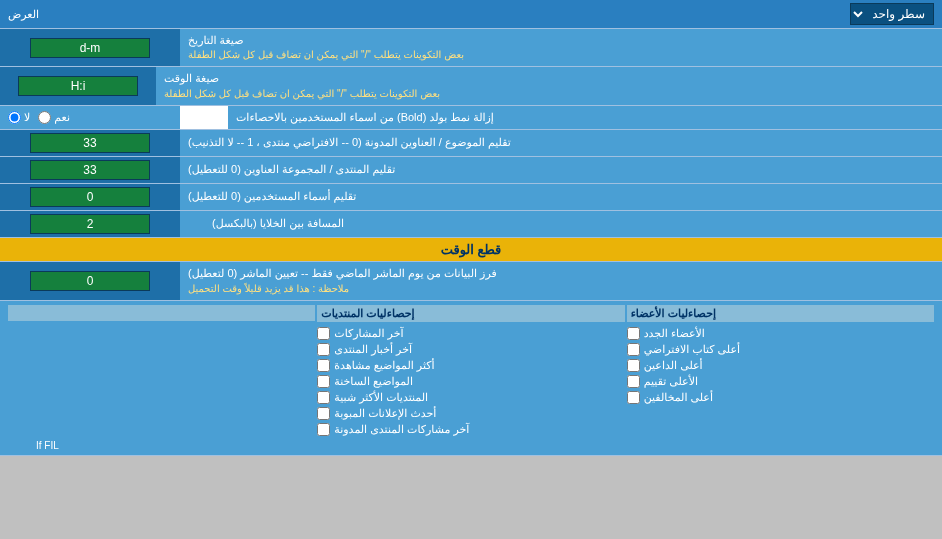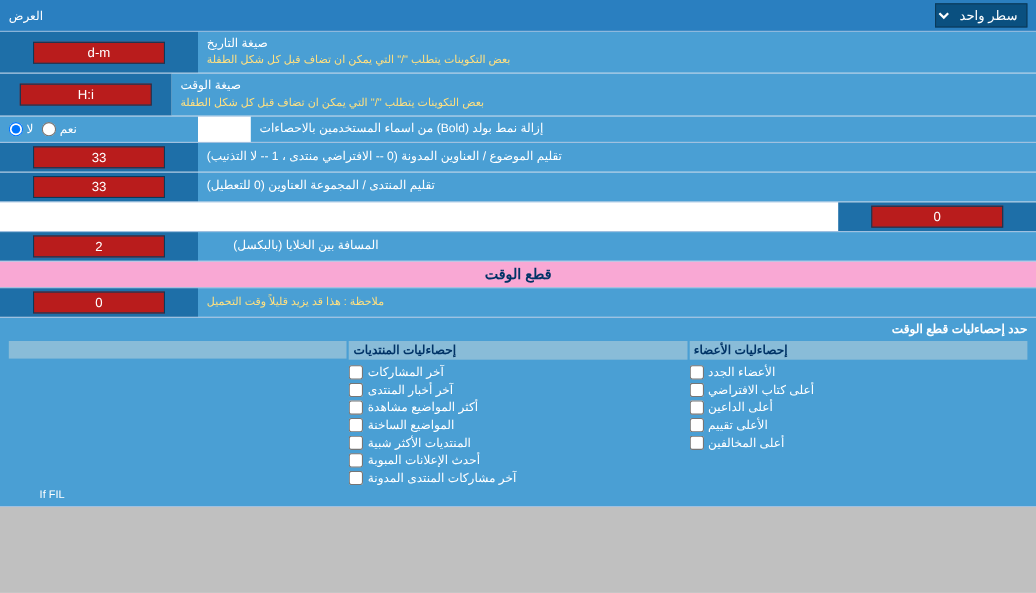--- a/index.html
+++ b/index.html
@@ -34,21 +34,21 @@
       line-height: 1.4;
     }
     .input-cell {
       background: #1e6fa8;
       display: flex;
       align-items: center;
       justify-content: center;
       padding: 3px 4px;
     }
     .input-box {
-      background: #b91c1c;
+      background: #15803d;
       color: #fff;
       border: 1px solid #0a3a5a;
       padding: 2px 6px;
       text-align: center;
       font-size: 12px;
       width: 100%;
       direction: ltr;
     }
     .select-box {
       background: #0a5080;
@@ -72,21 +72,21 @@
       color: #fff;
       font-size: 11px;
     }
     .header-row .select-area {
       display: flex;
       align-items: center;
       gap: 4px;
     }
     
     .section-title {
-      background: #f9a8d4;
+      background: #eab308;
       color: #003366;
       font-weight: bold;
       text-align: center;
       padding: 4px 8px;
       border-bottom: 1px solid #a0c0e0;
       font-size: 13px;
     }
     
     .radio-cell {
       background: #4a9fd4;
@@ -222,49 +222,52 @@
   <div class="row">
     <div class="label-cell" style="flex:1;">
       <span>تقليم المنتدى / المجموعة العناوين (0 للتعطيل)</span>
     </div>
     <div class="input-cell" style="width:180px;">
       <input class="input-box" type="text" style="width: 120px;" value="33">
     </div>
   </div>
 
   <div class="row">
+    <div class="label-cell" style="flex:1;">
+      <span>تقليم أسماء المستخدمين (0 للتعطيل)</span>
+    </div>
     <div class="input-cell" style="width:180px;">
       <input class="input-box" type="text" style="width: 120px;" value="0">
     </div>
   </div>
 
   <div class="row">
     <div class="label-cell" style="flex:1;padding-left:32px;">
       <span>المسافة بين الخلايا (بالبكسل)</span>
     </div>
     <div class="input-cell" style="width:180px;">
       <input class="input-box" type="text" style="width: 120px;" value="2">
     </div>
   </div>
 
   <div class="section-title">قطع الوقت</div>
 
   <div class="row">
     <div class="label-cell" style="flex:1;">
       <div class="two-line-label">
+        <span>فرز البيانات من يوم الماشر الماضي فقط -- تعيين الماشر (0 لتعطيل)</span>
         <span class="sub-label">ملاحظة : هذا قد يزيد قليلاً وقت التحميل</span>
       </div>
     </div>
     <div class="input-cell" style="width:180px;">
       <input class="input-box" type="text" style="width: 120px;" value="0">
     </div>
   </div>
 
   <div class="checkboxes-section">
-    <div class="checkboxes-title">حدد إحصاءليات قطع الوقت</div>
     <div class="checkboxes-grid">
 
       <div class="checkbox-col">
         <div class="checkbox-col-title">إحصاءليات الأعضاء</div>
         <div class="checkbox-item">
           <span>الأعضاء الجدد</span>
           <input type="checkbox" style="">
         </div>
         <div class="checkbox-item">
           <span>أعلى كتاب الافتراضي</span>

